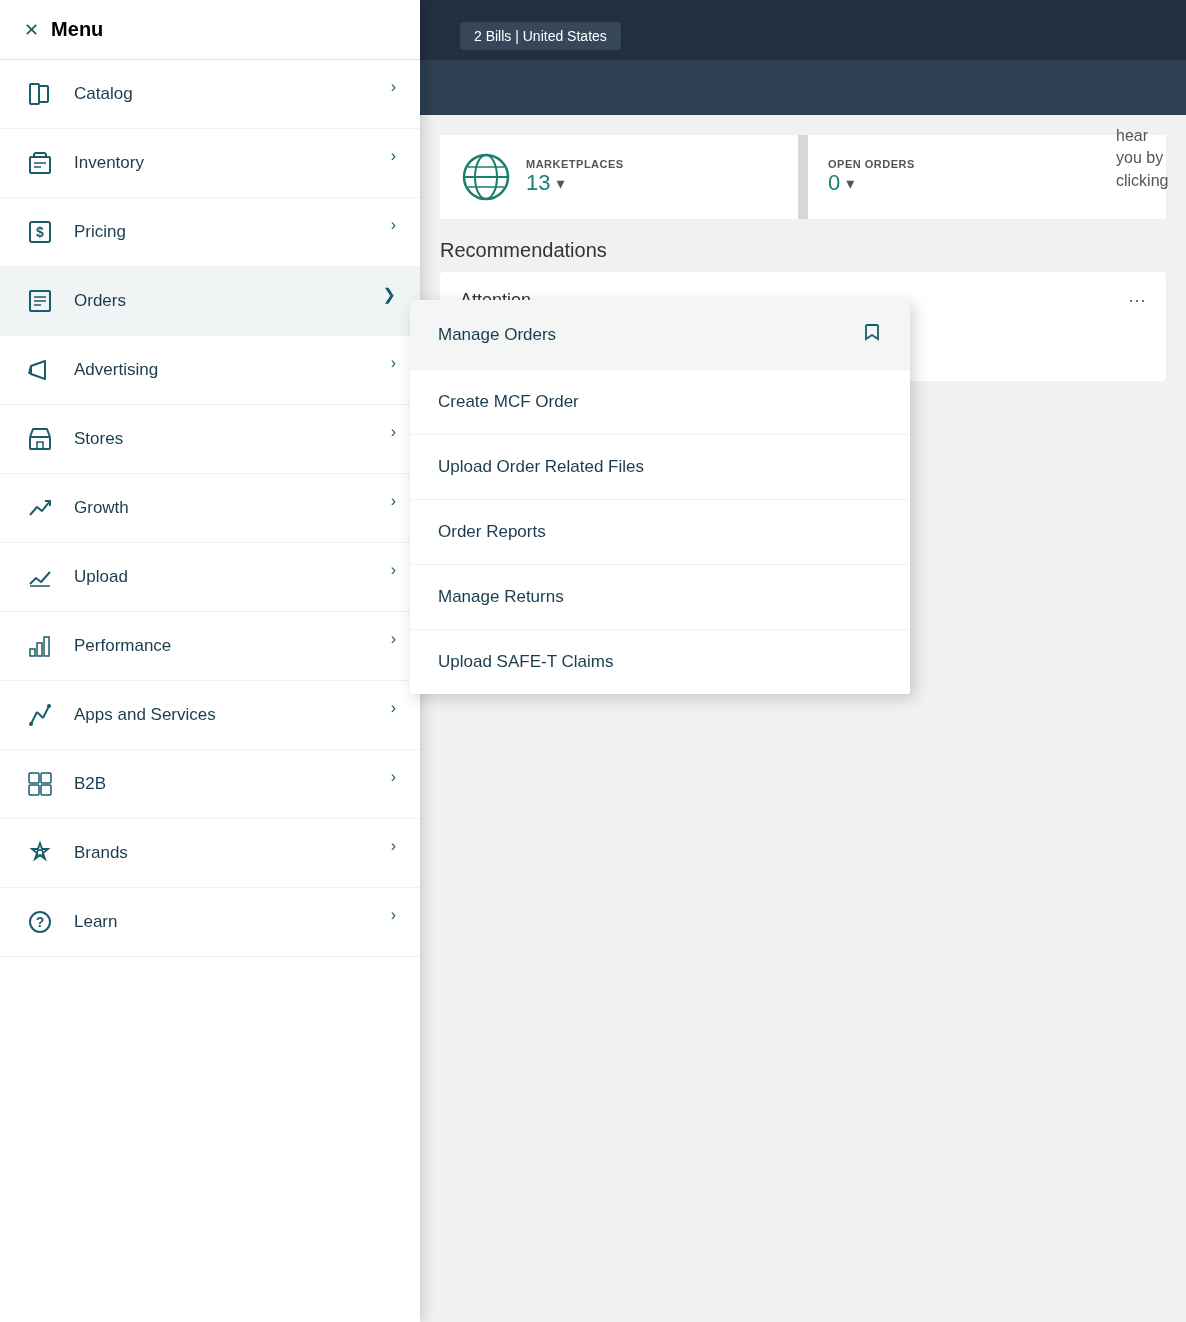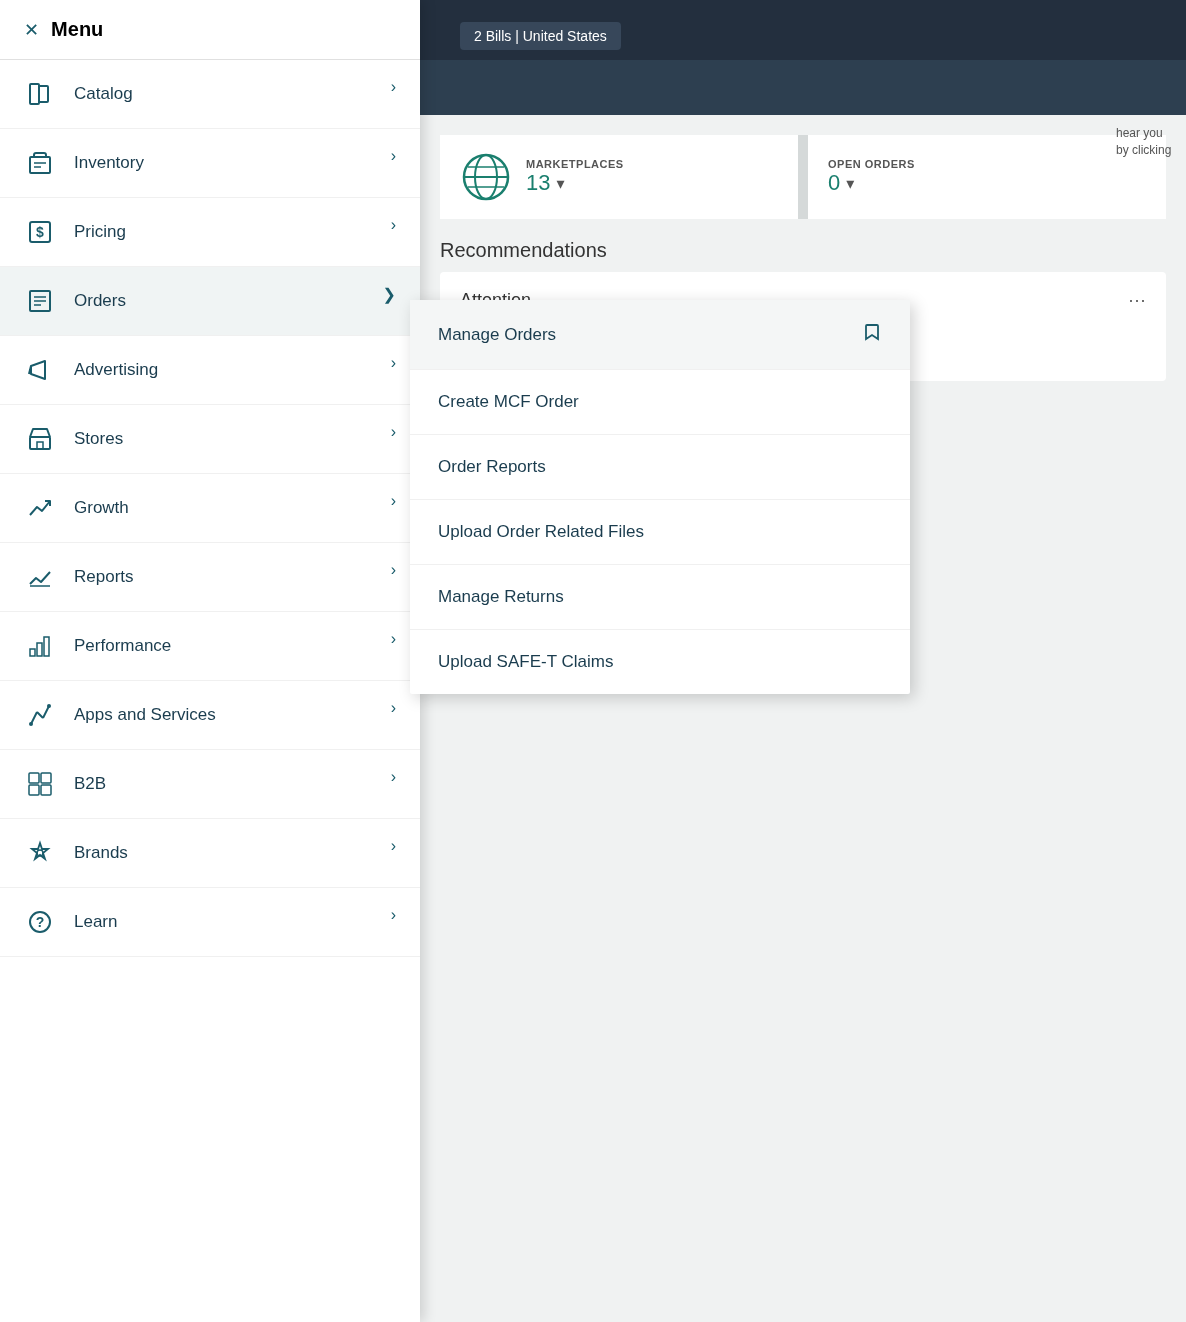--- a/index.html
+++ b/index.html
@@ -322,21 +322,21 @@
       </div>
       <div class="bg-attention-item">
         <div class="exclaim-circle">!</div>
         <div class="bg-attention-text">
           <strong>Automatic Enrollment in Remote Fulfillment</strong>
           <span>Reach new international customers...</span>
         </div>
       </div>
     </div>
 
-    <div style="position:absolute;right:0;top:0;width:80px;padding:10px;font-size:12px;color:#555;line-height:1.4;">
+    <div style="position:absolute;right:0;top:0;width:80px;padding:10px;font-size:16px;color:#555;line-height:1.4;">
       <span>hear you by clicking</span>
     </div>
   </div>
 </div>
 
 <div class="menu-overlay">
   <div class="menu-header">
     <span class="close-icon">✕</span>
     <span class="menu-title">Menu</span>
   </div>
@@ -433,21 +433,21 @@
     <span class="menu-item-arrow">›</span>
   </div>
       <div class="menu-item">
     <div class="menu-item-left">
       <div class="menu-item-icon">
         <svg width="26" height="26" viewBox="0 0 26 26" fill="none">
               <polyline points="3,20 9,14 14,18 23,8" stroke="#1a5c6b" stroke-width="2" stroke-linejoin="round" fill="none"></polyline>
               <line x1="3" y1="22" x2="23" y2="22" stroke="#1a5c6b" stroke-width="1.5"></line>
             </svg>
       </div>
-      <span class="menu-item-label">Reports</span>
+      <span class="menu-item-label">Upload</span>
     </div>
     <span class="menu-item-arrow">›</span>
   </div>
       <div class="menu-item">
     <div class="menu-item-left">
       <div class="menu-item-icon">
         <svg width="26" height="26" viewBox="0 0 26 26" fill="none">
               <rect x="3" y="16" width="5" height="7" stroke="#1a5c6b" stroke-width="1.5"></rect>
               <rect x="10" y="10" width="5" height="13" stroke="#1a5c6b" stroke-width="1.5"></rect>
               <rect x="17" y="4" width="5" height="19" stroke="#1a5c6b" stroke-width="1.5"></rect>
@@ -520,25 +520,25 @@
       <svg width="20" height="20" viewBox="0 0 20 20" fill="none">
           <path d="M5 3h10a1 1 0 011 1v13l-6-4-6 4V4a1 1 0 011-1z" stroke="#1a5c6b" stroke-width="1.8" fill="none"></path>
         </svg>
     </span>
   </div>
     <div class="submenu-item">
     <span class="submenu-item-label">Create MCF Order</span>
 
   </div>
     <div class="submenu-item">
+    <span class="submenu-item-label">Upload Order Related Files</span>
+
+  </div>
+    <div class="submenu-item">
     <span class="submenu-item-label">Order Reports</span>
-
-  </div>
-    <div class="submenu-item">
-    <span class="submenu-item-label">Upload Order Related Files</span>
 
   </div>
     <div class="submenu-item">
     <span class="submenu-item-label">Manage Returns</span>
 
   </div>
     <div class="submenu-item">
     <span class="submenu-item-label">Upload SAFE-T Claims</span>
 
   </div>

